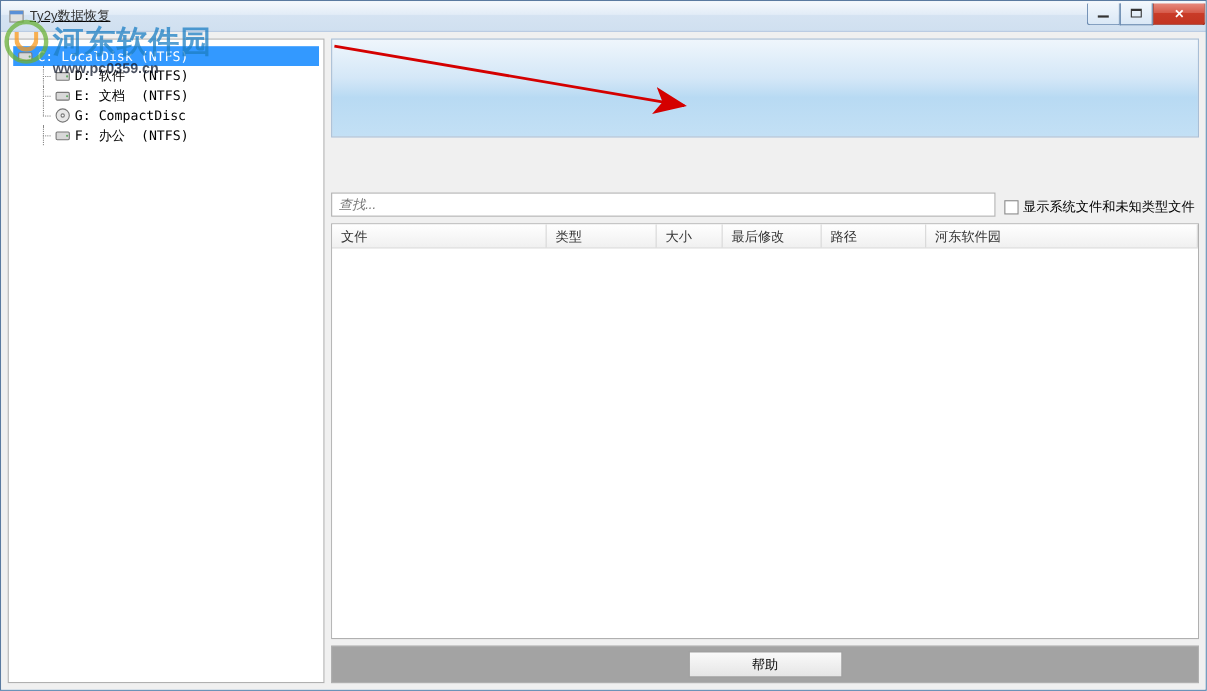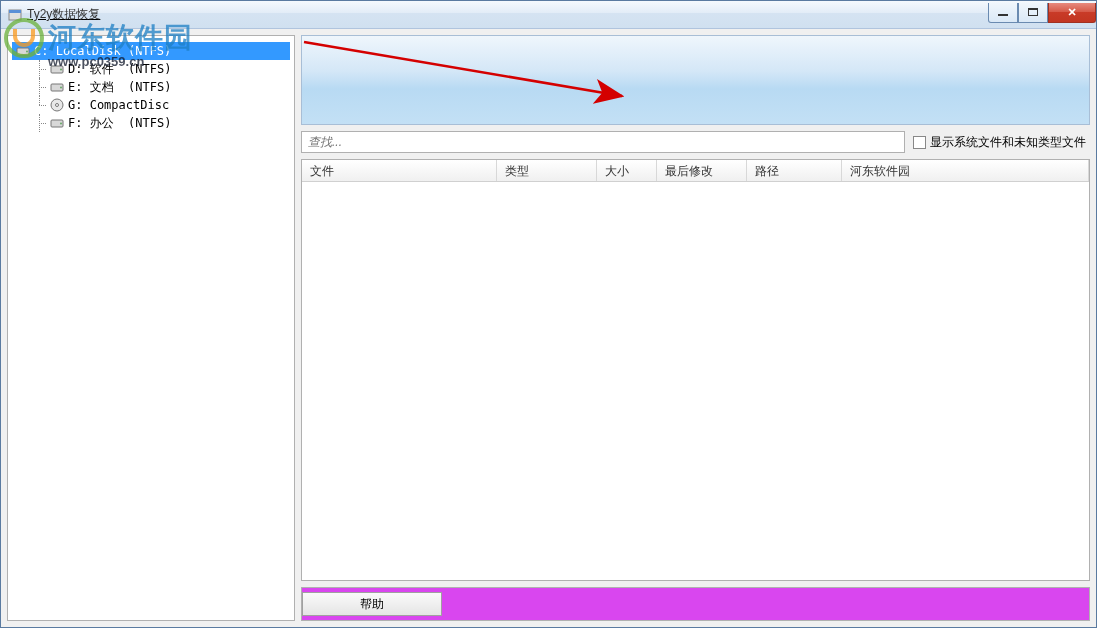--- a/index.html
+++ b/index.html
@@ -60,40 +60,40 @@
     .scan-banner {
       height: 90px;
       border: 1px solid #a8bed6;
       background: linear-gradient(to bottom, #eff6fc 0%, #d4e7f7 40%, #b8daf3 60%, #c3e0f5 100%);
       position: relative;
       display: flex; align-items: center; justify-content: center;
     }
     .scan-text { font-size: 42px; font-family: "SimSun", serif; color: #111; }
     .arrow-svg { position: absolute; left: 0; top: 0; }
     
-    .search-row { display: flex; align-items: center; gap: 8px; }
+    .search-row { display: flex; align-items: flex-end; gap: 8px; margin-top: 44px; }
     .search-input {
       flex: 1; height: 22px; border: 1px solid #b0b0b0; padding: 0 6px;
       font-style: italic; color: #888; font-size: 12px; background: #fff;
     }
     .checkbox-wrap { display: flex; align-items: center; gap: 4px; padding-right: 4px; }
     .chk { width: 13px; height: 13px; border: 1px solid #888; background: #fff; display:inline-block; }
     
     .table-wrap { flex: 1; border: 1px solid #b0b0b0; background: #fff; display: flex; flex-direction: column; }
     .table-header { display: flex; height: 22px; background: linear-gradient(to bottom, #fff, #f0f0f0); border-bottom: 1px solid #d0d0d0; }
     .th { padding: 3px 8px; border-right: 1px solid #d8d8d8; font-size: 12px; color: #333; }
     .th.c1 { width: 195px; }
     .th.c2 { width: 100px; }
     .th.c3 { width: 60px; }
     .th.c4 { width: 90px; }
     .th.c5 { width: 95px; }
     .th.c6 { flex: 1; }
     .table-body { flex: 1; background: #fff; }
     
-    .button-row { height: 34px; display:flex; align-items:center; justify-content:flex-start; border:1px solid #b0b0b0; background:#d946ef; }
+    .button-row { height: 34px; display:flex; align-items:center; justify-content:center; border:1px solid #b0b0b0; background:#a3a3a3; }
     .help-btn { width: 140px; height: 24px; border: 1px solid #a0a0a0; background: linear-gradient(to bottom,#fafafa,#e5e5e5); cursor:pointer; font-size:12px; display:flex; align-items:center; justify-content:center; }
     
     .watermark {
       position: absolute; top: 18px; left: 4px;
       pointer-events: none; opacity: 0.75;
     }
     .wm-logo { display: flex; align-items: center; gap: 4px; }
     .wm-text-main { font-size: 28px; font-weight: bold; color: #1d7fc4; letter-spacing: 1px; }
     .wm-text-sub { font-size: 13px; color: #0f172a; font-weight: bold; margin-left: 44px; margin-top: -4px; }
     .wm-circle { width: 40px; height: 40px; border-radius:50%; border: 4px solid #6bb23a; display:inline-flex; align-items:center; justify-content:center; position:relative; }

